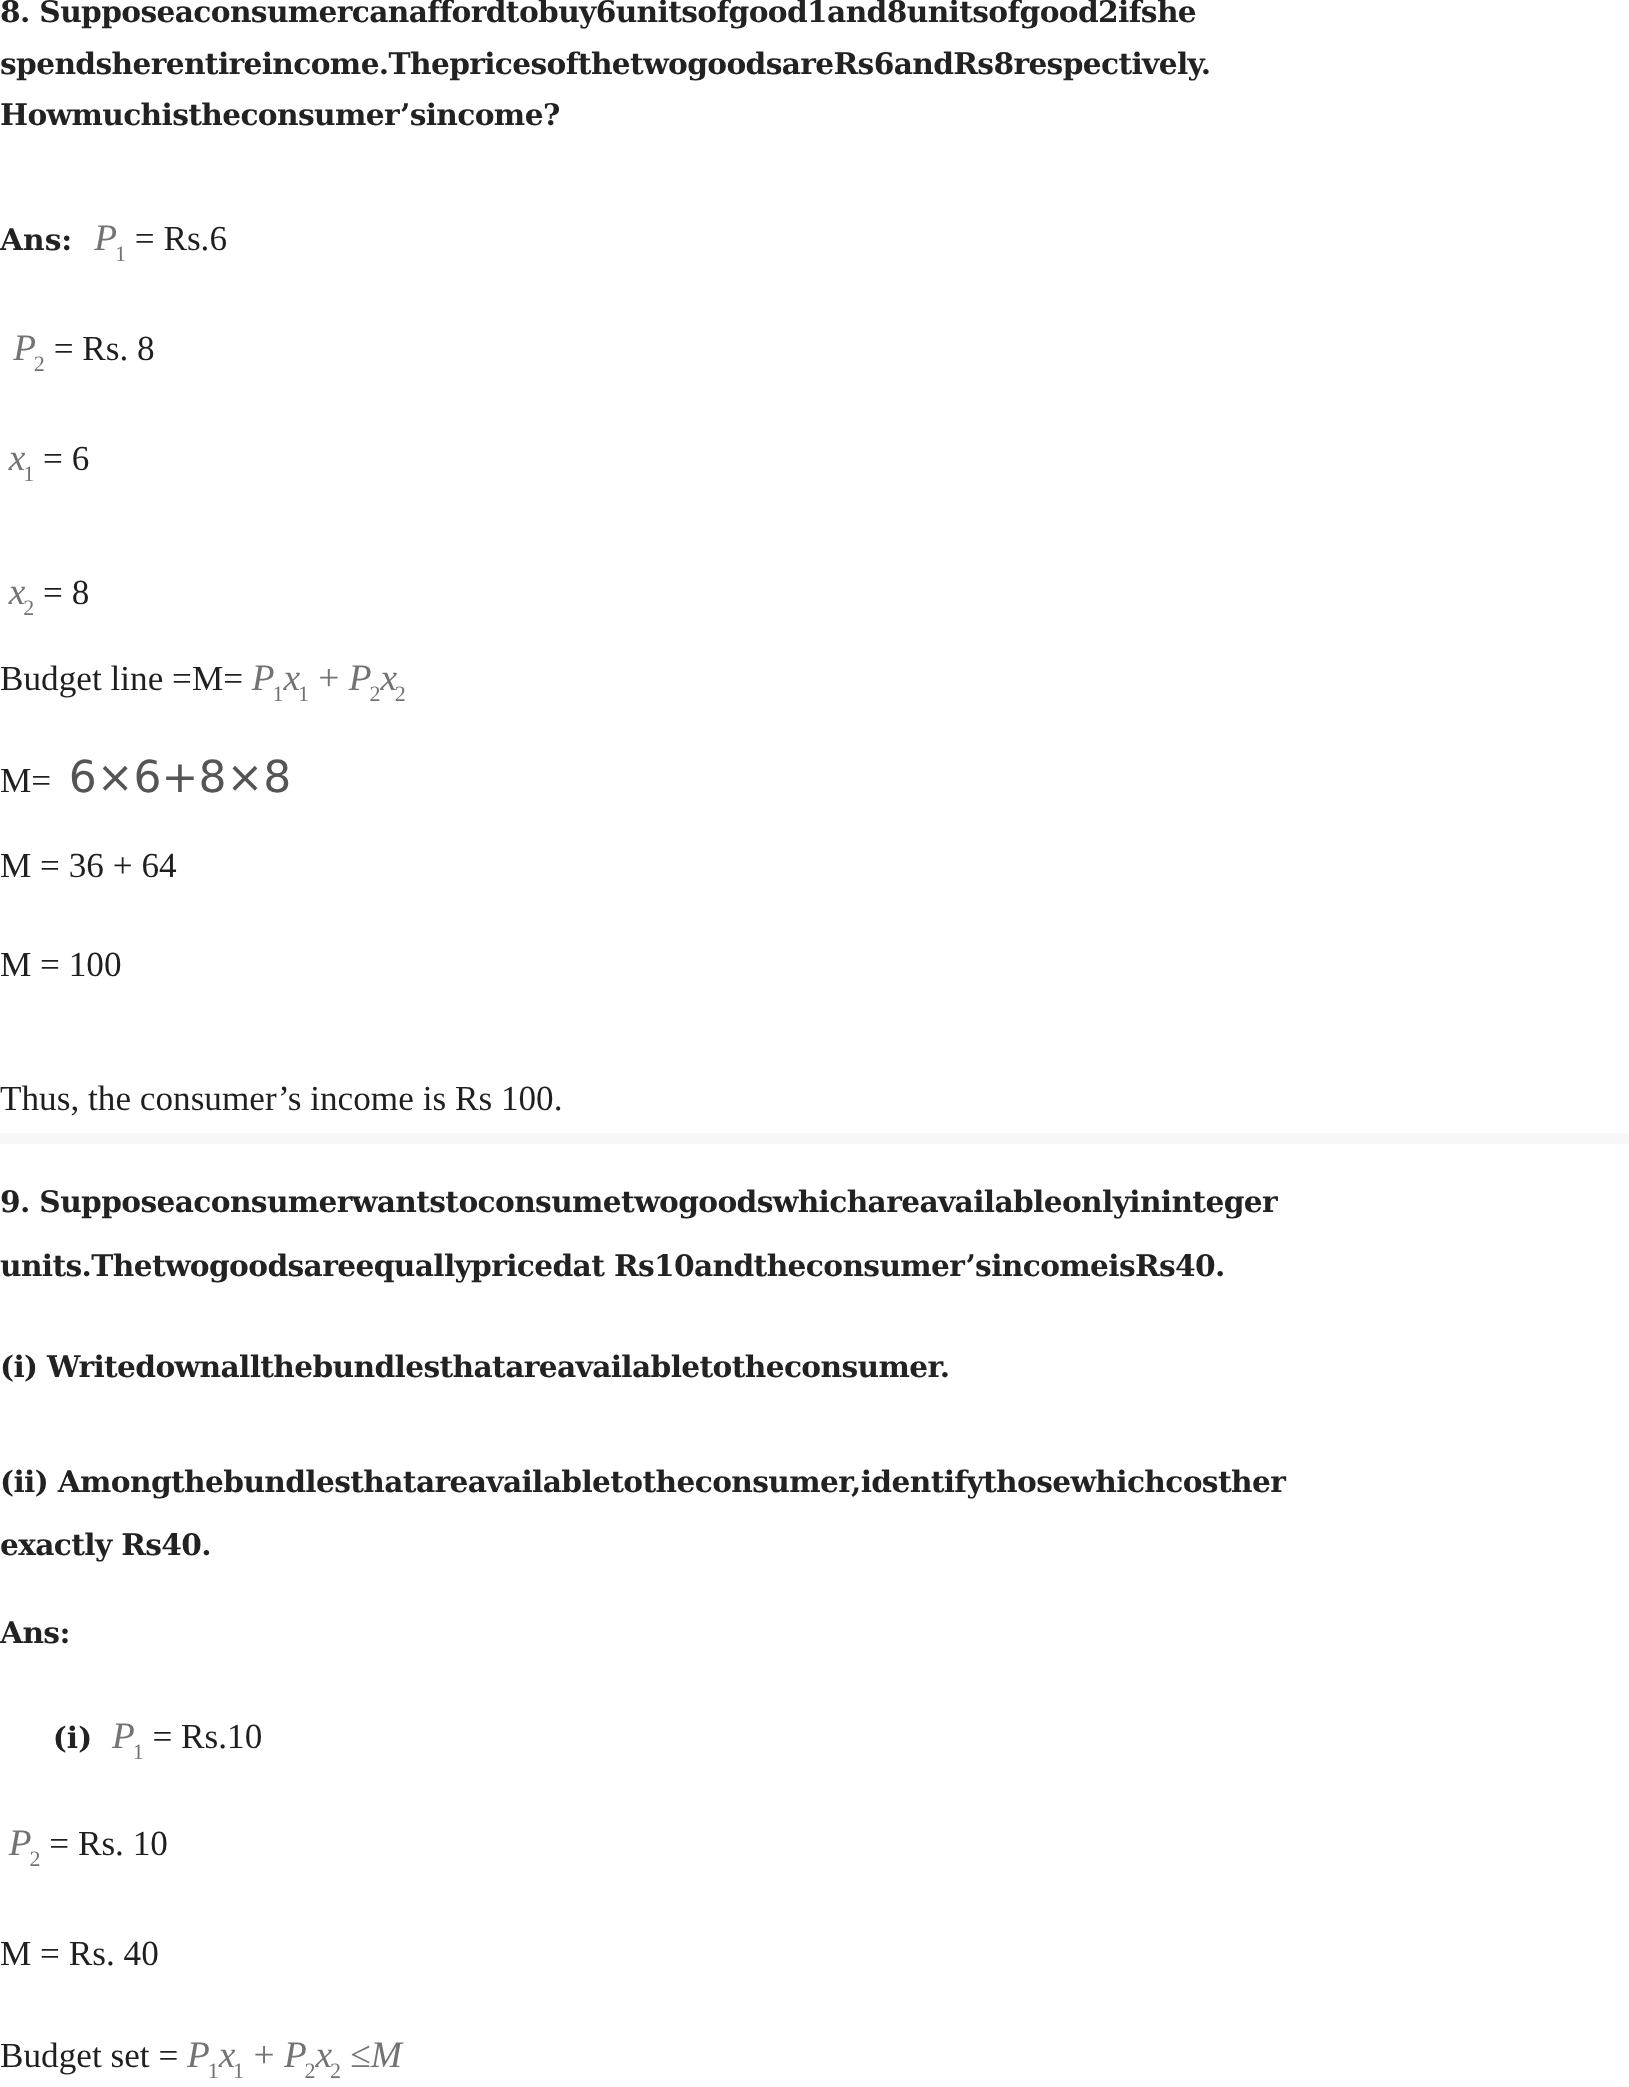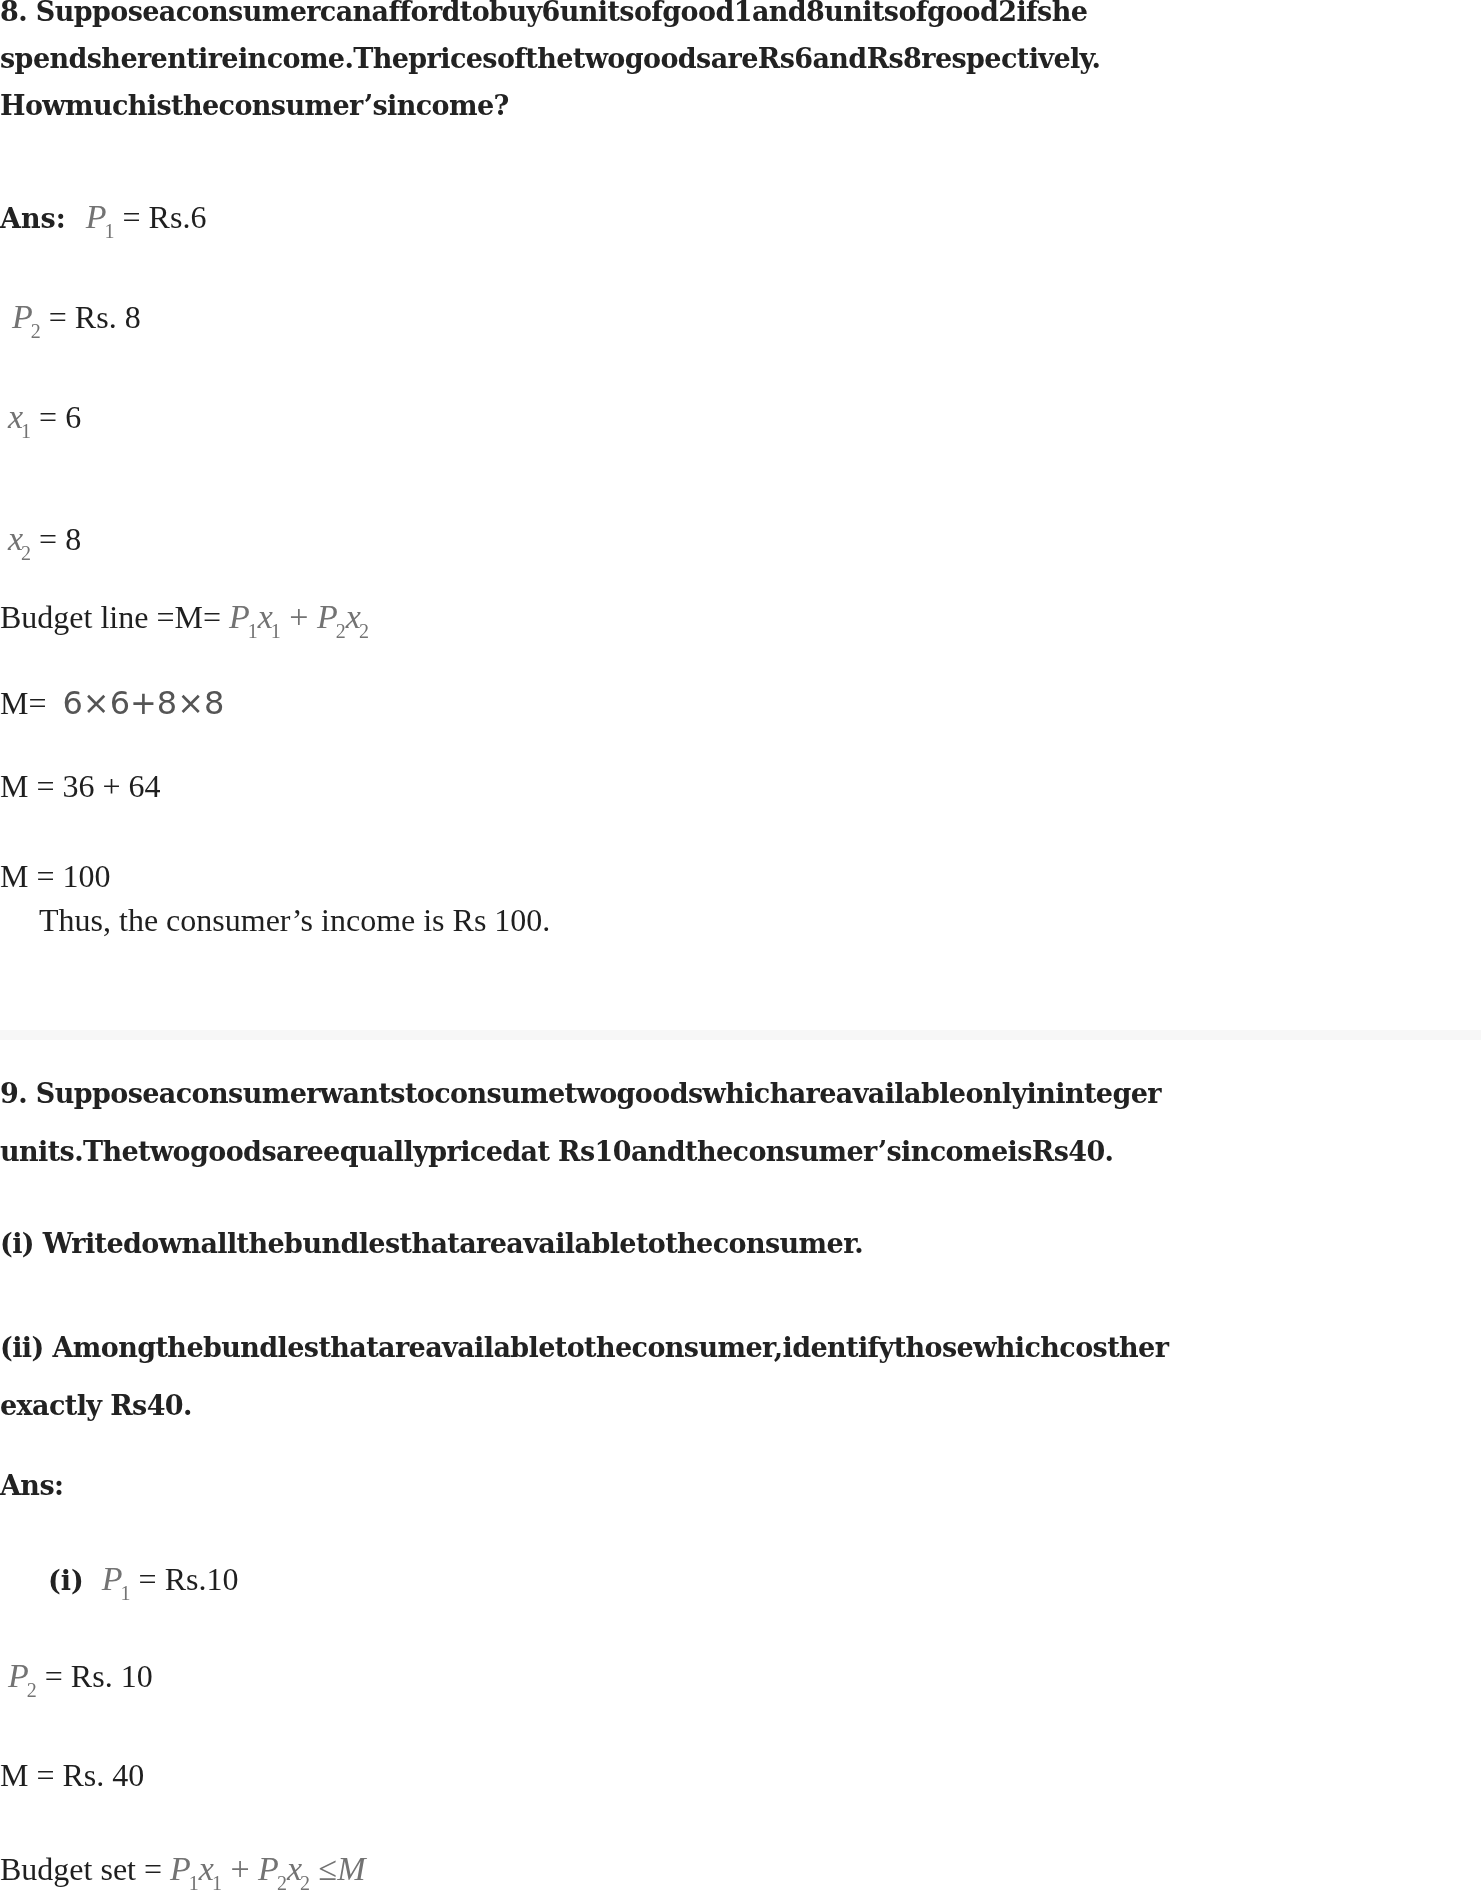--- a/index.html
+++ b/index.html
@@ -11,21 +11,21 @@
     .q {
       font-family: "DejaVu Serif", serif; font-weight: bold;
       font-size: 27px; letter-spacing: -0.6px; color: #222;
     }
     .body {
       font-family: "Liberation Serif", serif; font-size: 32px; color: #1f1f1f;
     }
     .b { font-family: "DejaVu Serif", serif; font-weight: bold; font-size: 27px; color:#222; }
     .m { font-family: "Liberation Serif", serif; font-style: italic; color:#737373; font-size: 34px; }
     .m sub { font-style: normal; font-size: 20px; vertical-align: -10px; margin-left: -2px; }
-    .gray { color: #555; font-family: "DejaVu Sans", sans-serif; font-size: 32px; }
+    .gray { color: #555; font-family: "DejaVu Sans", sans-serif; font-size: 40px; }
     .sep {
       position: absolute; left: 0; width: 1481px; top: 1030px; height: 10px;
       background: #f7f7f7;
     }
   </style>
 </head>
 <body>
 
 <div class="line q" style="top:-4px;">8. Supposeaconsumercanaffordtobuy6unitsofgood1and8unitsofgood2ifshe</div>
 <div class="line q" style="top:43px;">spendsherentireincome.ThepricesofthetwogoodsareRs6andRs8respectively.</div>
@@ -52,21 +52,21 @@
 <div class="line body" style="top:598px;">
   <span>Budget line =M=</span>
   <span class="m"><span>P</span><sub>1</sub><span>x</span><sub>1</sub> <span style="font-style:normal">+</span> <span>P</span><sub>2</sub><span>x</span><sub>2</sub></span>
 </div>
 <div class="line body" style="top:684px;">
   <span>M=</span>
   <span class="gray" style="margin-left:8px;">6×6+8×8</span>
 </div>
 <div class="line body" style="top:768px;">M = 36 + 64</div>
 <div class="line body" style="top:858px;">M = 100</div>
-<div class="line body" style="top:902px;padding-left:39px;">Thus, the consumer’s income is Rs 100.</div>
+<div class="line body" style="top:980px;">Thus, the consumer’s income is Rs 100.</div>
 
 <div class="sep"></div>
 
 <div class="line q" style="top:1078px;">9. Supposeaconsumerwantstoconsumetwogoodswhichareavailableonlyininteger</div>
 <div class="line q" style="top:1136px;">units.Thetwogoodsareequallypricedat Rs10andtheconsumer’sincomeisRs40.</div>
 <div class="line q" style="top:1228px;">(i) Writedownallthebundlesthatareavailabletotheconsumer.</div>
 <div class="line q" style="top:1332px;text-align:right;">(ii) Amongthebundlesthatareavailabletotheconsumer,identifythosewhichcosther</div>
 <div class="line q" style="top:1390px;">exactly Rs40.</div>
 <div class="line q" style="top:1470px;">Ans:</div>
 

